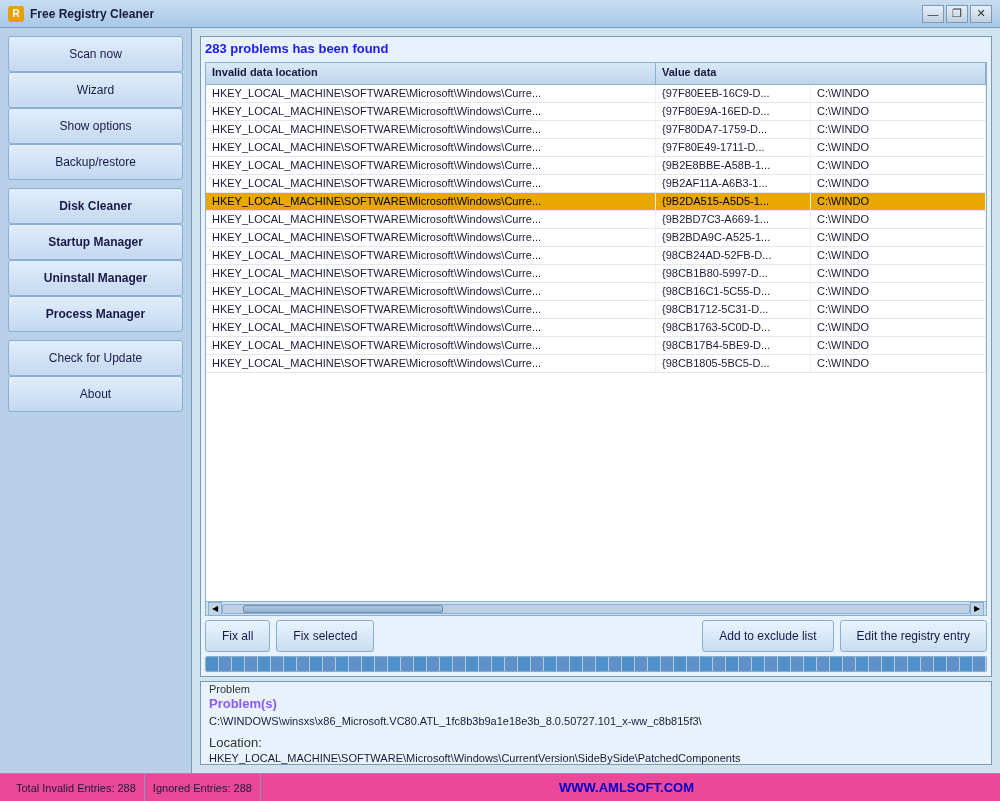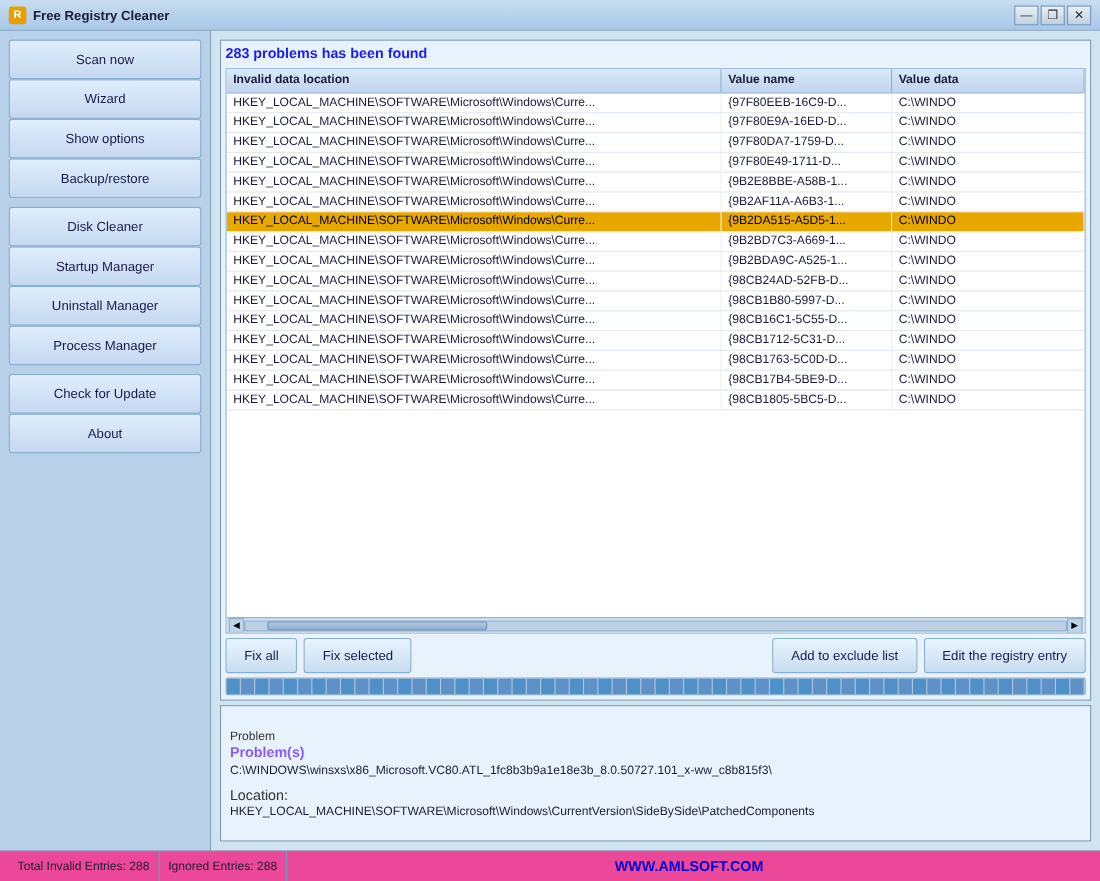--- a/index.html
+++ b/index.html
@@ -76,21 +76,21 @@
       width: 100%;
       padding: 10px 8px;
       background: linear-gradient(to bottom, #e0eefc, #c4d8f0);
       border: 1px solid #8ab0d0;
       border-radius: 3px;
       cursor: pointer;
       font-size: 12px;
       color: #1a1a4a;
       text-align: center;
     }
-    .sidebar-btn.bold { font-weight: normal; }
+    .sidebar-btn.bold { font-weight: bold; }
     .sidebar-spacer { height: 8px; }
 
     .content-area {
       flex: 1;
       display: flex;
       flex-direction: column;
       padding: 8px;
       gap: 4px;
       background: #d0e4f0;
     }
@@ -233,21 +233,21 @@
       height: 100%;
       background: #5090c8;
       margin-right: 1px;
       border-radius: 1px;
     }
     .progress-segment:nth-child(even) { background: #6090c8; }
 
     .problem-group {
       border: 1px solid #7a9ab8;
       background: #e8f2fc;
-      padding: 20px 8px;
+      padding: 0 8px;
     }
     .problem-title {
       font-weight: bold;
       color: #8b5cf6;
       font-size: 13px;
       margin-bottom: 4px;
     }
     .problem-path {
       color: #1a1a3a;
       font-size: 11px;
@@ -317,21 +317,20 @@
   </div>
 
   <div class="content-area">
 
     <div class="registry-cleaner-group">
       <span class="problems-found">283 problems has been found</span>
 
       <div class="table-container">
         <div class="table-header">
           <div class="table-header-cell col-location">Invalid data location</div>
-          <div class="table-header-cell col-name">Value name</div>
           <div class="table-header-cell col-data">Value data</div>
         </div>
         <div class="table-body" id="table-body">
             <div class="table-row">
               <div class="table-cell col-location">HKEY_LOCAL_MACHINE\SOFTWARE\Microsoft\Windows\Curre...</div>
               <div class="table-cell col-name">{97F80EEB-16C9-D...</div>
               <div class="table-cell col-data">C:\WINDO</div>
             </div>
             <div class="table-row">
               <div class="table-cell col-location">HKEY_LOCAL_MACHINE\SOFTWARE\Microsoft\Windows\Curre...</div>

